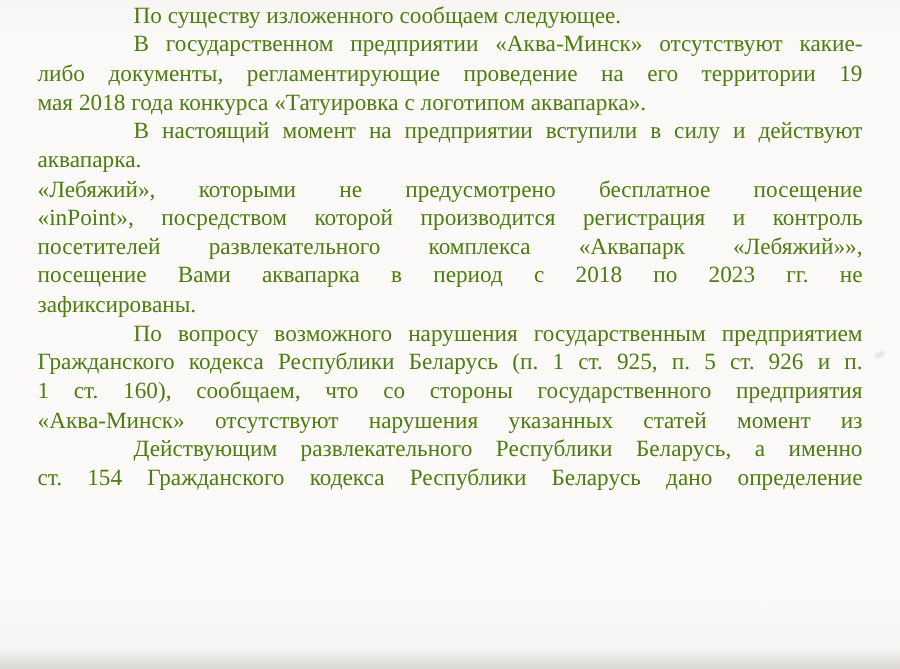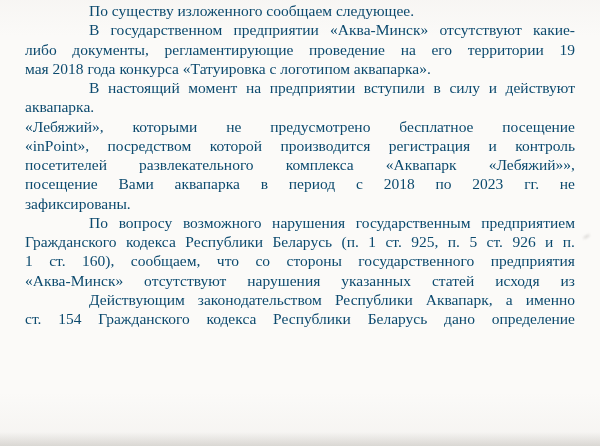--- a/index.html
+++ b/index.html
@@ -7,21 +7,21 @@
     width: 600px; height: 446px;
     background: #ffffff;
     overflow: hidden;
   }
   .page {
     position: relative;
     width: 600px; height: 446px;
     background: #fbfaf8;
     overflow: hidden;
     font-family: "Liberation Serif", "DejaVu Serif", serif;
-    color: #0c4a6e;
+    color: #4d7c0f;
     font-size: 15.5px;
   }
   
   .page::before {
     content: "";
     position: absolute; inset: 0;
     background: linear-gradient(180deg, rgba(240,238,235,0.35) 0%, rgba(255,255,255,0) 8%, rgba(255,255,255,0) 88%, rgba(225,222,218,0.25) 100%);
     pointer-events: none;
   }
   .letter-body {
@@ -86,25 +86,25 @@
       <span class="ln jl">«inPoint», посредством которой производится регистрация и контроль</span>
       <span class="ln jl">посетителей развлекательного комплекса «Аквапарк «Лебяжий»»,</span>
       <span class="ln jl">посещение Вами аквапарка в период с 2018 по 2023 гг. не</span>
       <span class="ln">зафиксированы.</span>
     </p>
 
     <p class="para">
       <span class="ln first jl">По вопросу возможного нарушения государственным предприятием</span>
       <span class="ln jl">Гражданского кодекса Республики Беларусь (п. 1 ст. 925, п. 5 ст. 926 и п.</span>
       <span class="ln jl">1 ст. 160), сообщаем, что со стороны государственного предприятия</span>
-      <span class="ln jl">«Аква-Минск» отсутствуют нарушения указанных статей исходя из</span>
+      <span class="ln jl">«Аква-Минск» отсутствуют нарушения указанных статей момент из</span>
     </p>
 
     <p class="para">
-      <span class="ln first jl">Действующим законодательством Республики Аквапарк, а именно</span>
+      <span class="ln first jl">Действующим развлекательного Республики Беларусь, а именно</span>
       <span class="ln jl">ст. 154 Гражданского кодекса Республики Беларусь дано определение</span>
     </p>
 
   </div>
 
   <div class="scan-smudge"></div>
   <div class="scan-shadow"></div>
 </div>
 
 </body></html>

